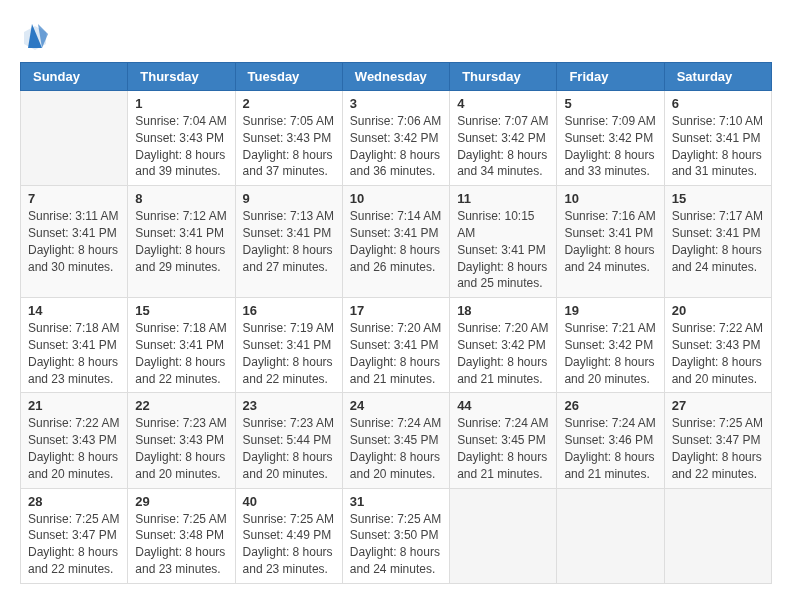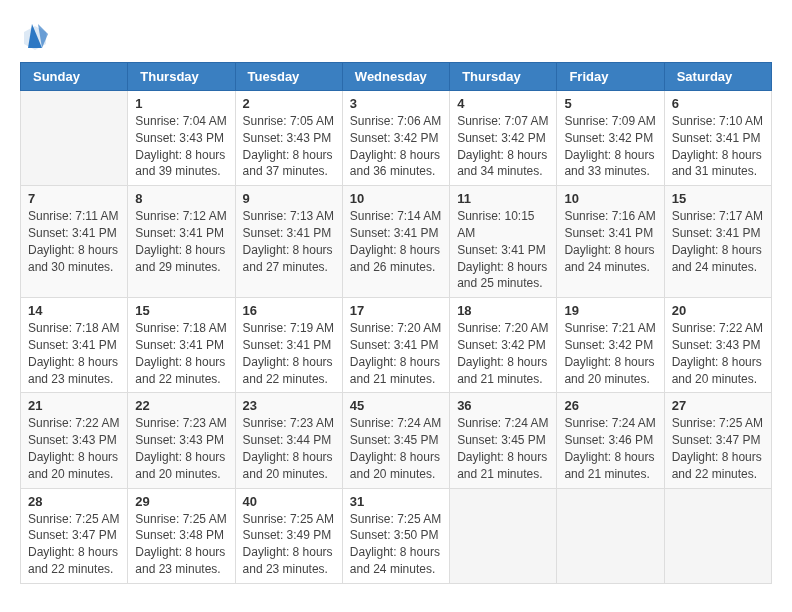--- a/index.html
+++ b/index.html
@@ -165,21 +165,21 @@
             <div>Sunrise: 7:10 AM</div>
             <div>Sunset: 3:41 PM</div>
             <div>Daylight: 8 hours<br>and 31 minutes.</div>
           </div>
         </td>
       </tr>
       <tr>
         <td>
           <div class="day-number">7</div>
           <div class="day-info">
-            <div>Sunrise: 7:11 AM</div>
+            <div>Sunrise: 3:11 AM</div>
             <div>Sunset: 3:41 PM</div>
             <div>Daylight: 8 hours<br>and 30 minutes.</div>
           </div>
         </td>
         <td>
           <div class="day-number">8</div>
           <div class="day-info">
             <div>Sunrise: 7:12 AM</div>
             <div>Sunset: 3:41 PM</div>
             <div>Daylight: 8 hours<br>and 29 minutes.</div>
@@ -298,34 +298,34 @@
           <div class="day-info">
             <div>Sunrise: 7:23 AM</div>
             <div>Sunset: 3:43 PM</div>
             <div>Daylight: 8 hours<br>and 20 minutes.</div>
           </div>
         </td>
         <td>
           <div class="day-number">23</div>
           <div class="day-info">
             <div>Sunrise: 7:23 AM</div>
-            <div>Sunset: 3:44 PM</div>
-            <div>Daylight: 8 hours<br>and 20 minutes.</div>
-          </div>
-        </td>
-        <td>
-          <div class="day-number">45</div>
+            <div>Sunset: 5:44 PM</div>
+            <div>Daylight: 8 hours<br>and 20 minutes.</div>
+          </div>
+        </td>
+        <td>
+          <div class="day-number">24</div>
           <div class="day-info">
             <div>Sunrise: 7:24 AM</div>
             <div>Sunset: 3:45 PM</div>
             <div>Daylight: 8 hours<br>and 20 minutes.</div>
           </div>
         </td>
         <td>
-          <div class="day-number">36</div>
+          <div class="day-number">44</div>
           <div class="day-info">
             <div>Sunrise: 7:24 AM</div>
             <div>Sunset: 3:45 PM</div>
             <div>Daylight: 8 hours<br>and 21 minutes.</div>
           </div>
         </td>
         <td>
           <div class="day-number">26</div>
           <div class="day-info">
             <div>Sunrise: 7:24 AM</div>
@@ -356,21 +356,21 @@
           <div class="day-info">
             <div>Sunrise: 7:25 AM</div>
             <div>Sunset: 3:48 PM</div>
             <div>Daylight: 8 hours<br>and 23 minutes.</div>
           </div>
         </td>
         <td>
           <div class="day-number">40</div>
           <div class="day-info">
             <div>Sunrise: 7:25 AM</div>
-            <div>Sunset: 3:49 PM</div>
+            <div>Sunset: 4:49 PM</div>
             <div>Daylight: 8 hours<br>and 23 minutes.</div>
           </div>
         </td>
         <td>
           <div class="day-number">31</div>
           <div class="day-info">
             <div>Sunrise: 7:25 AM</div>
             <div>Sunset: 3:50 PM</div>
             <div>Daylight: 8 hours<br>and 24 minutes.</div>
           </div>

